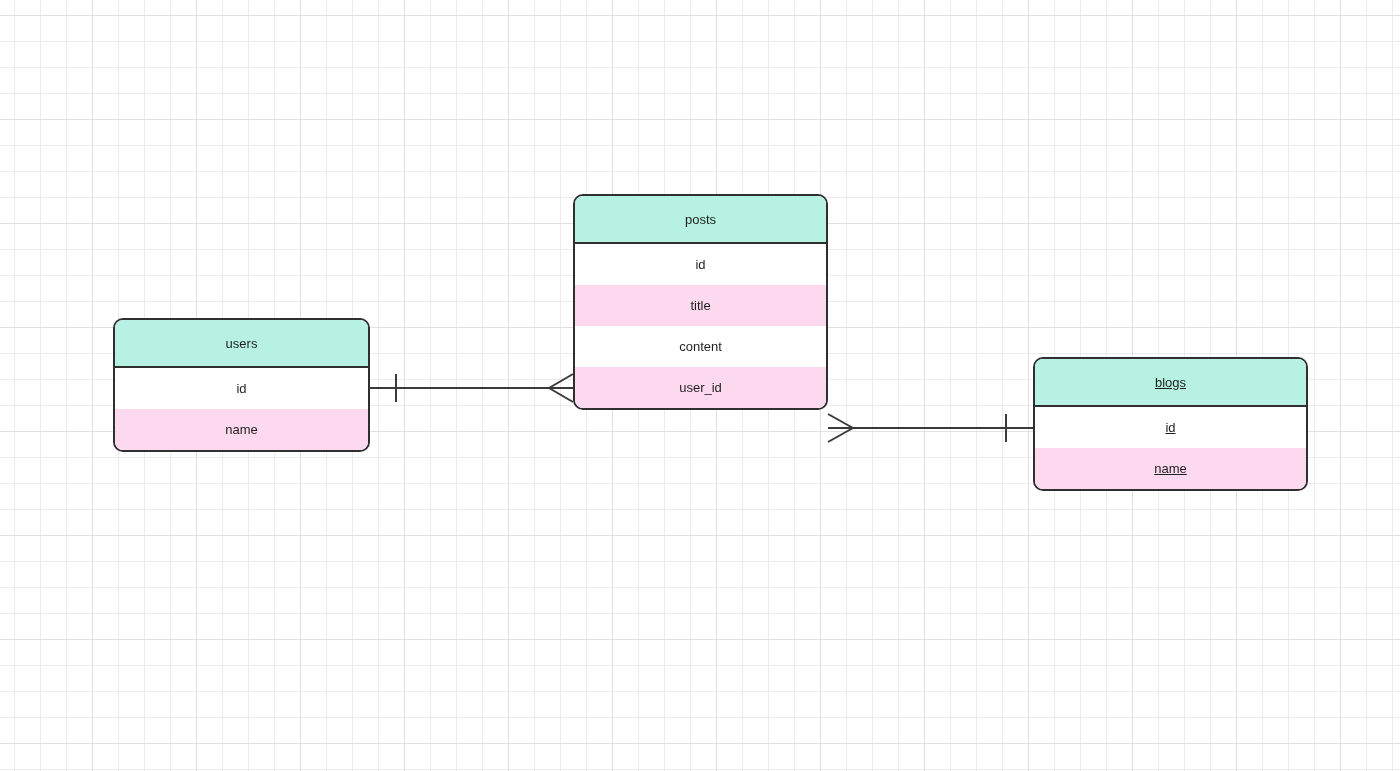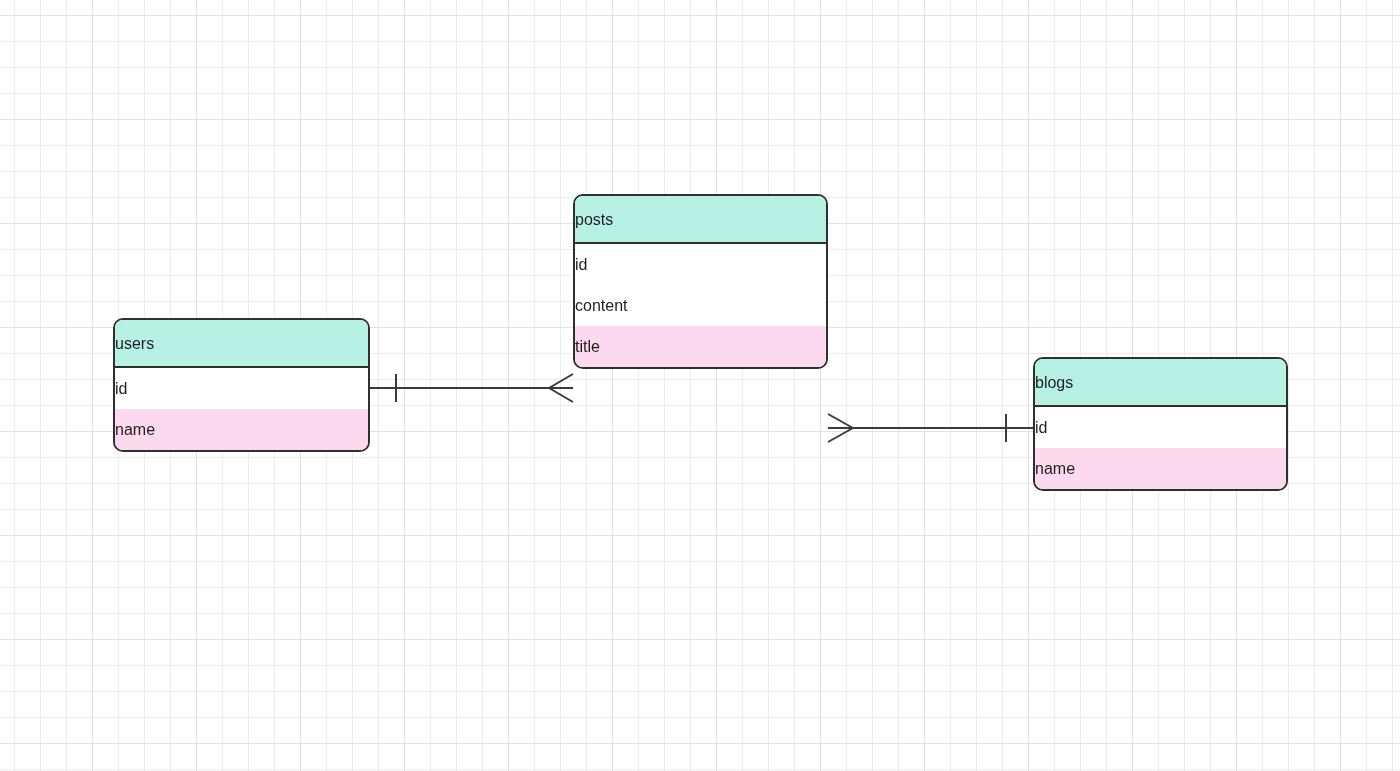--- a/index.html
+++ b/index.html
@@ -43,39 +43,39 @@
     stroke: var(--line);
     stroke-width: 2;
     fill: none;
   }
   .entity {
     position: absolute;
     background: var(--row-white);
     border: 2px solid var(--border);
     border-radius: 10px;
     overflow: hidden;
-    font-size: 16px;
-    text-align: left;
+    font-size: 13px;
+    text-align: center;
   }
   .entity-header {
     background: var(--header-fill);
     border-bottom: 2px solid var(--border);
     height: 48px;
     line-height: 48px;
   }
   .entity-row {
     height: 41px;
     line-height: 41px;
     background: var(--row-white);
   }
   .entity-row.pink { background: var(--row-pink); }
 
   #entity-users { left: 113px; top: 318px; width: 257px; }
   #entity-posts { left: 573px; top: 194px; width: 255px; }
-  #entity-blogs { left: 1033px; top: 357px; width: 255px; }
+  #entity-blogs { left: 1033px; top: 357px; width: 275px; text-decoration: underline; }
 </style>
 </head>
 <body>
 
 <div class="canvas">
 
   <svg class="edges">
 
     <g>
       <line class="conn" x1="370" y1="388" x2="573" y2="388"></line>
@@ -94,22 +94,23 @@
 
   <div class="entity" id="entity-users">
     <div class="entity-header">users</div>
     <div class="entity-row">id</div>
     <div class="entity-row pink">name</div>
   </div>
 
   <div class="entity" id="entity-posts">
     <div class="entity-header">posts</div>
     <div class="entity-row">id</div>
+    <div class="entity-row pink">title</div>
     <div class="entity-row">content</div>
-    <div class="entity-row pink">title</div>
+    <div class="entity-row pink">user_id</div>
   </div>
 
   <div class="entity" id="entity-blogs">
     <div class="entity-header">blogs</div>
     <div class="entity-row">id</div>
     <div class="entity-row pink">name</div>
   </div>
 
 </div>
 

